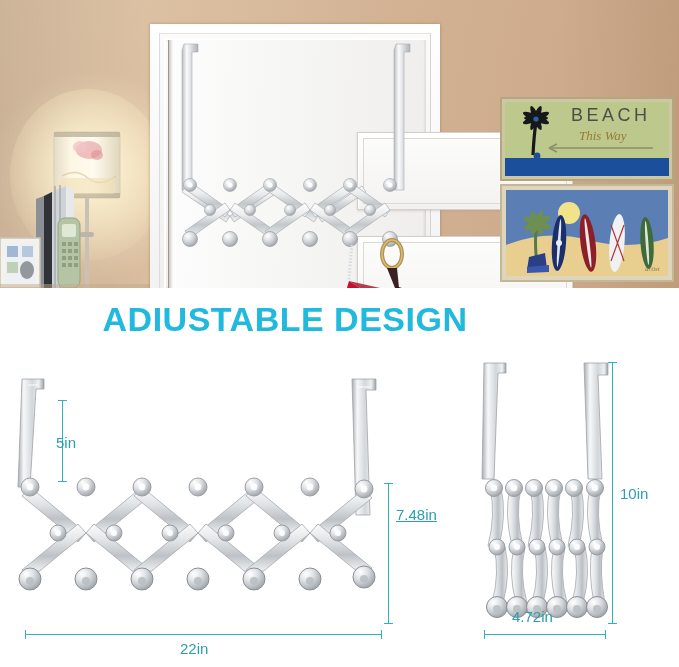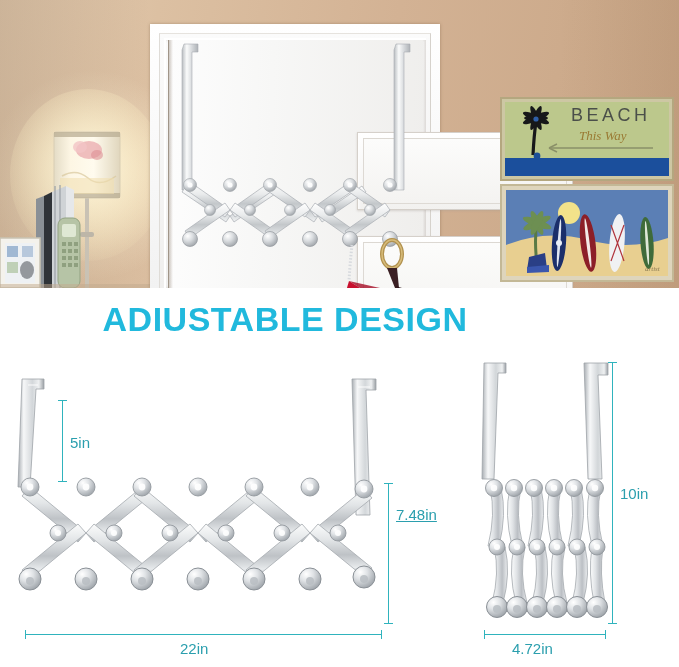--- a/index.html
+++ b/index.html
@@ -421,21 +421,21 @@
         <circle cx="134" cy="216" r="4"></circle>
           <circle cx="190" cy="216" r="4"></circle>
         <circle cx="246" cy="216" r="4"></circle>
           <circle cx="302" cy="216" r="4"></circle>
         <circle cx="356" cy="214" r="4"></circle>
       </g>
     </g>
   </svg>
 
   <div class="dimv" style="left:62px;top:400px;height:82px;"></div>
-  <div class="dimlabel" style="left:70px;top:434px;text-align:right;">5in</div>
+  <div class="dimlabel" style="left:56px;top:434px;text-align:right;">5in</div>
 
   <div class="dimv" style="left:388px;top:483px;height:141px;"></div>
   <div class="dimlabel" style="left:396px;top:506px;text-decoration:underline;">7.48in</div>
 
   <div class="dimh" style="left:25px;top:634px;width:357px;"></div>
   <div class="dimlabel" style="left:180px;top:640px;text-align:right;">22in</div>
 
   <svg width="160" height="270" style="position:absolute;left:468px;top:355px;">
     <defs>
       <linearGradient id="mV3" x1="0" y1="0" x2="1" y2="0">
@@ -529,15 +529,15 @@
         <circle cx="109" cy="254" r="4"></circle>
           <circle cx="129" cy="254" r="4"></circle>
       </g>
     </g>
   </svg>
 
   <div class="dimv" style="left:612px;top:362px;height:262px;"></div>
   <div class="dimlabel" style="left:620px;top:485px;text-align:right;">10in</div>
 
   <div class="dimh" style="left:484px;top:634px;width:122px;"></div>
-  <div class="dimlabel" style="left:512px;top:640px;">4.72in</div>
+  <div class="dimlabel" style="left:512px;top:608px;">4.72in</div>
 
 </div>
 
 </body></html>

